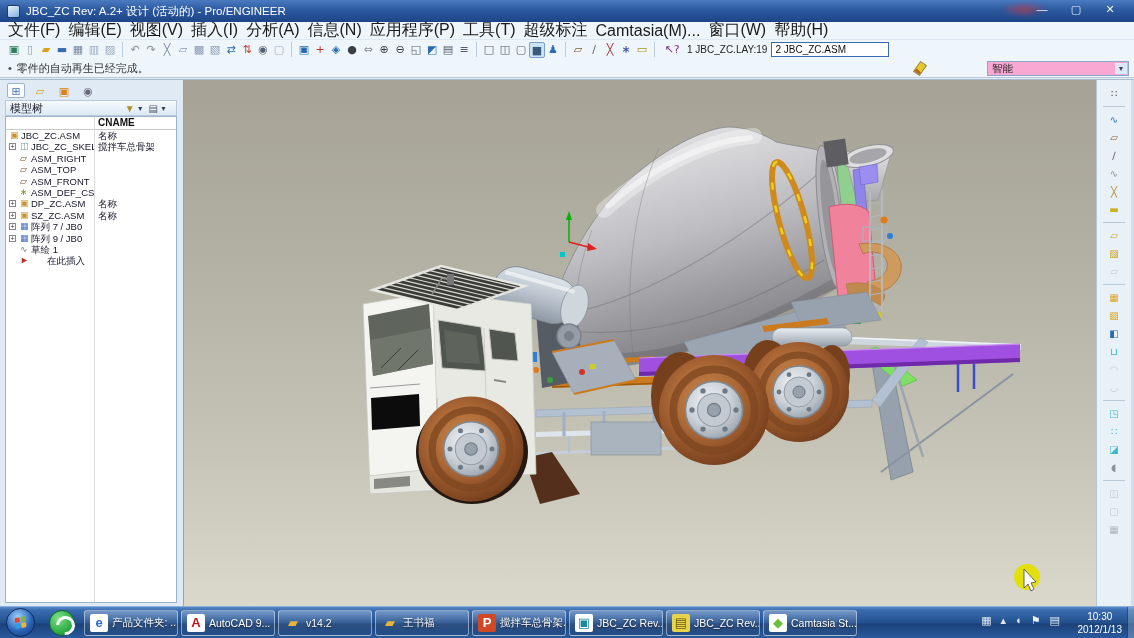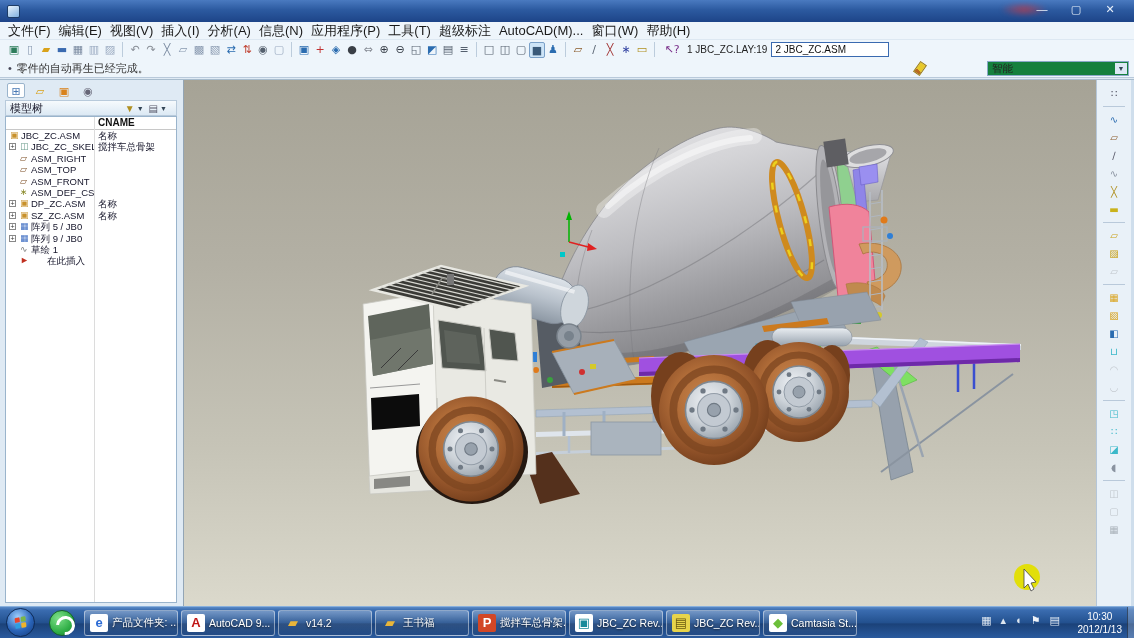--- a/index.html
+++ b/index.html
@@ -3,32 +3,32 @@
 <meta charset="utf-8">
 <style>
 *{box-sizing:border-box;margin:0;padding:0}
 body{width:1134px;height:638px;overflow:hidden;position:relative;font-family:"Liberation Sans","DejaVu Sans",sans-serif;background:#dfeaf4}
 .abs{position:absolute}
 #titlebar{left:0;top:0;width:1134px;height:22px;background:linear-gradient(180deg,#4a7ac0,#2c5aa0 45%,#1d4488);color:#fff;font-size:11.5px;display:flex;align-items:center}
 #appicon{width:13px;height:13px;margin:0 6px 0 7px;background:linear-gradient(150deg,#eaf4fc,#7fb0e0);border:1px solid #1d3c66;border-radius:2px}
 #winbtns{position:absolute;right:14px;top:3px;display:flex;gap:14px;color:#e8f0fa;font-size:11px}
 #winbtns span{width:20px;text-align:center}
 #recblur{position:absolute;left:1000px;top:2px;width:48px;height:15px;background:radial-gradient(ellipse,rgba(225,50,50,.6),rgba(225,50,50,0) 70%);filter:blur(2px)}
-#menubar{left:0;top:22px;width:1134px;height:18px;background:#eef5fb;border-bottom:1px solid #dde8f2;display:flex;align-items:center;font-size:13px;color:#1a1a1a;padding-left:8px}
+#menubar{left:0;top:22px;width:1134px;height:18px;background:#eef5fb;border-bottom:1px solid #dde8f2;display:flex;align-items:center;font-size:16px;color:#1a1a1a;padding-left:8px}
 #menubar span{margin-right:8px}
 #toolbar1{left:0;top:40px;width:1134px;height:19px;background:#eef5fb;display:flex;align-items:center;padding-left:6px}
 #toolbar2{left:0;top:59px;width:1134px;height:19px;background:#eef5fb;display:flex;align-items:center;border-bottom:1px solid #b9c9da}
 .ticon{width:16px;height:16px;font-size:11px;line-height:16px;text-align:center;font-family:"DejaVu Sans",sans-serif}
 .ticon.sel{background:#cde4f7;border:1px solid #7aa0c8;border-radius:2px}
 .vsep{width:1px;height:15px;background:#bcccdc;margin:0 4px}
 #layerlabel{font-size:10px;color:#222;margin:0 4px 0 2px}
 #modelbox{width:118px;height:15px;border:1px solid #3a6ab0;background:#fff;font-size:10px;color:#111;padding:0 3px;line-height:13px}
 #statusmsg{font-size:11px;color:#333;margin-left:8px}
 #statusmsg::before{content:"•";color:#445;margin-right:5px}
-#combo{position:absolute;right:5px;top:2px;width:142px;height:15px;background:#15803d;border:1px solid #8aa8c8;font-size:10.5px;color:#222;line-height:13px;padding-left:4px}
+#combo{position:absolute;right:5px;top:2px;width:142px;height:15px;background:#f9a8d4;border:1px solid #8aa8c8;font-size:10.5px;color:#222;line-height:13px;padding-left:4px}
 #combo .arr{position:absolute;right:1px;top:1px;width:12px;height:11px;background:#dce8f4;font-size:7px;text-align:center;line-height:11px;color:#345}
 #pencil{position:absolute;right:210px;top:3px;width:8px;height:13px;background:linear-gradient(180deg,#e8c92a 70%,#b86a20 70%);transform:rotate(35deg);border:0.5px solid #997a10}
 #mainarea{left:0;top:79px;width:1134px;height:527px;background:#dfeaf4;border-top:1px solid #a8bccd}
 #treepanel{position:absolute;left:5px;top:2px;width:172px;height:523px}
 #treetabs{display:flex;gap:6px;padding:1px 0 2px 2px}
 .ptab{width:18px;height:15px;font-size:11px;line-height:14px;text-align:center;border:1px solid transparent}
 .ptab.active{background:#fff;border:1px solid #9ab4cc;border-radius:2px}
 #treetitle{height:16px;background:linear-gradient(180deg,#f6fafd,#dce9f4);border:1px solid #b8cadb;display:flex;align-items:center;font-size:11px;color:#223;padding:0 4px}
 #treetitle .lbl{flex:1}
 #treetitle .ti{font-size:10px;color:#b09020;margin-right:2px}
@@ -59,39 +59,40 @@
 .tbtn .blb{color:#fff;font-size:10.5px;white-space:nowrap;text-shadow:0 1px 2px rgba(0,0,0,.7)}
 #tray{position:absolute;right:74px;top:7px;display:flex;gap:9px;font-size:11px;color:#e8eef6}
 #clock{position:absolute;right:12px;top:3px;text-align:center;color:#fff;font-size:10px;line-height:13px}
 #showdesk{position:absolute;right:0;top:0;width:7px;height:32px;background:rgba(255,255,255,.22);border-left:1px solid rgba(0,0,0,.45)}
 </style>
 </head>
 <body>
 
 <div id="titlebar" class="abs">
   <div id="appicon"></div>
+  <span>JBC_ZC Rev: A.2+ 设计 (活动的) - Pro/ENGINEER</span>
   <div id="recblur"></div>
   <div id="winbtns">
     <span>—</span>
     <span>▢</span>
     <span>✕</span>
   </div>
 </div>
 
 <div id="menubar" class="abs">
     <span>文件(F)</span>
     <span>编辑(E)</span>
     <span>视图(V)</span>
     <span>插入(I)</span>
     <span>分析(A)</span>
     <span>信息(N)</span>
     <span>应用程序(P)</span>
     <span>工具(T)</span>
     <span>超级标注</span>
-    <span>AutoCAD(M)...</span>
+    <span>Camtasia(M)...</span>
     <span>窗口(W)</span>
     <span>帮助(H)</span>
   </div>
 
 <div id="toolbar1" class="abs">
     <div class="ticon" style="color: rgb(46, 125, 91);">▣</div>
     <div class="ticon" style="color: rgb(138, 154, 176);">▯</div>
     <div class="ticon" style="color: rgb(217, 162, 27);">▰</div>
     <div class="ticon" style="color: rgb(58, 106, 176);">▬</div>
     <div class="ticon" style="color: rgb(122, 138, 160);">▦</div>
@@ -200,21 +201,21 @@
           </div>
           <div class="trow">
             <span class="plus">+</span>
             <span class="tic" style="left: 14px; color: rgb(200, 145, 43);">▣</span>
             <span class="tlabel" style="left: 25px; max-width: 63px;">SZ_ZC.ASM</span>
             <span class="tcname">名称</span>
           </div>
           <div class="trow">
             <span class="plus">+</span>
             <span class="tic" style="left: 14px; color: rgb(68, 114, 196);">▦</span>
-            <span class="tlabel" style="left: 25px; max-width: 63px;">阵列 5 / JB0</span>
+            <span class="tlabel" style="left: 25px; max-width: 63px;">阵列 7 / JB0</span>
           </div>
           <div class="trow">
             <span class="plus">+</span>
             <span class="tic" style="left: 14px; color: rgb(68, 114, 196);">▦</span>
             <span class="tlabel" style="left: 25px; max-width: 63px;">阵列 9 / JB0</span>
           </div>
           <div class="trow">
             <span class="tic" style="left: 14px; color: rgb(119, 119, 119);">∿</span>
             <span class="tlabel" style="left: 25px; max-width: 63px;">草绘 1</span>
           </div>

